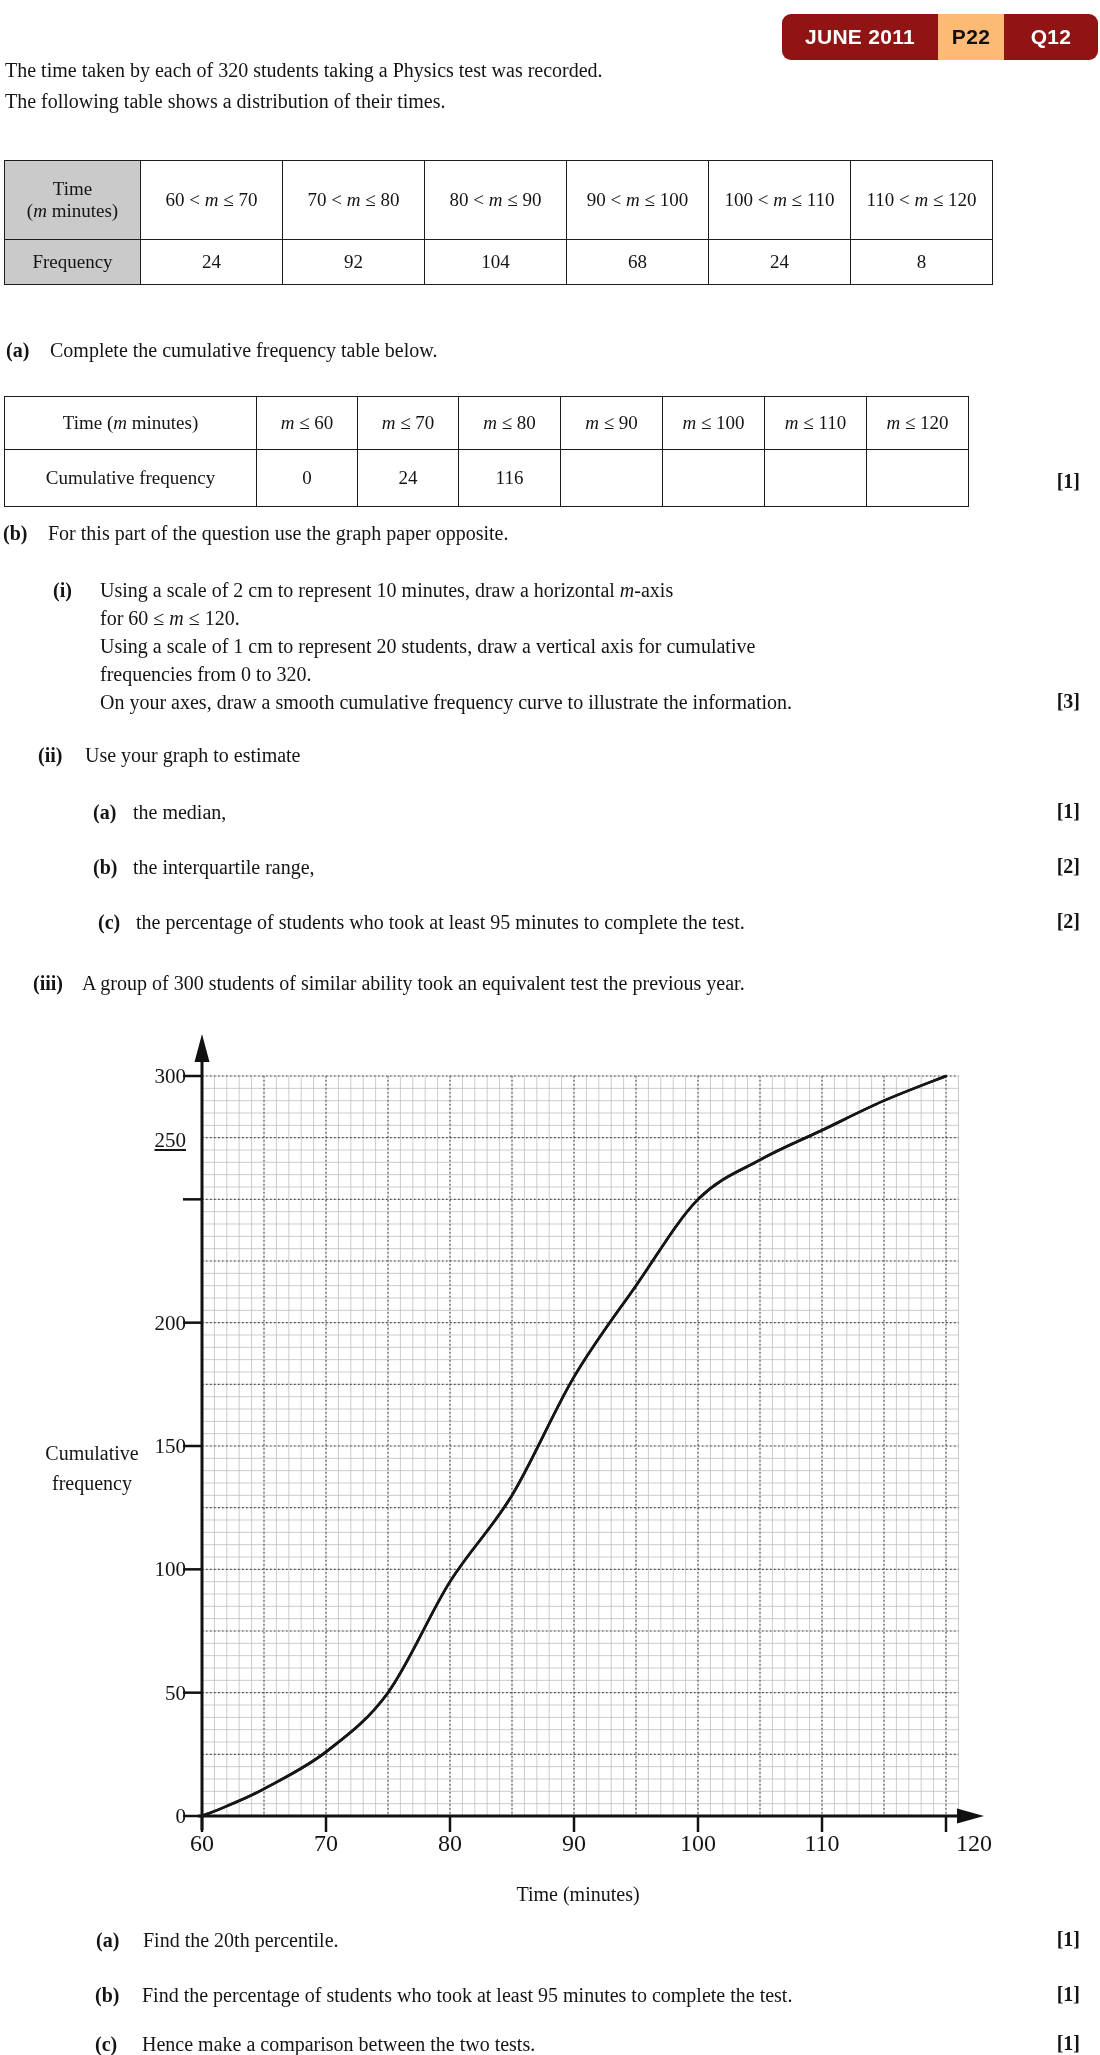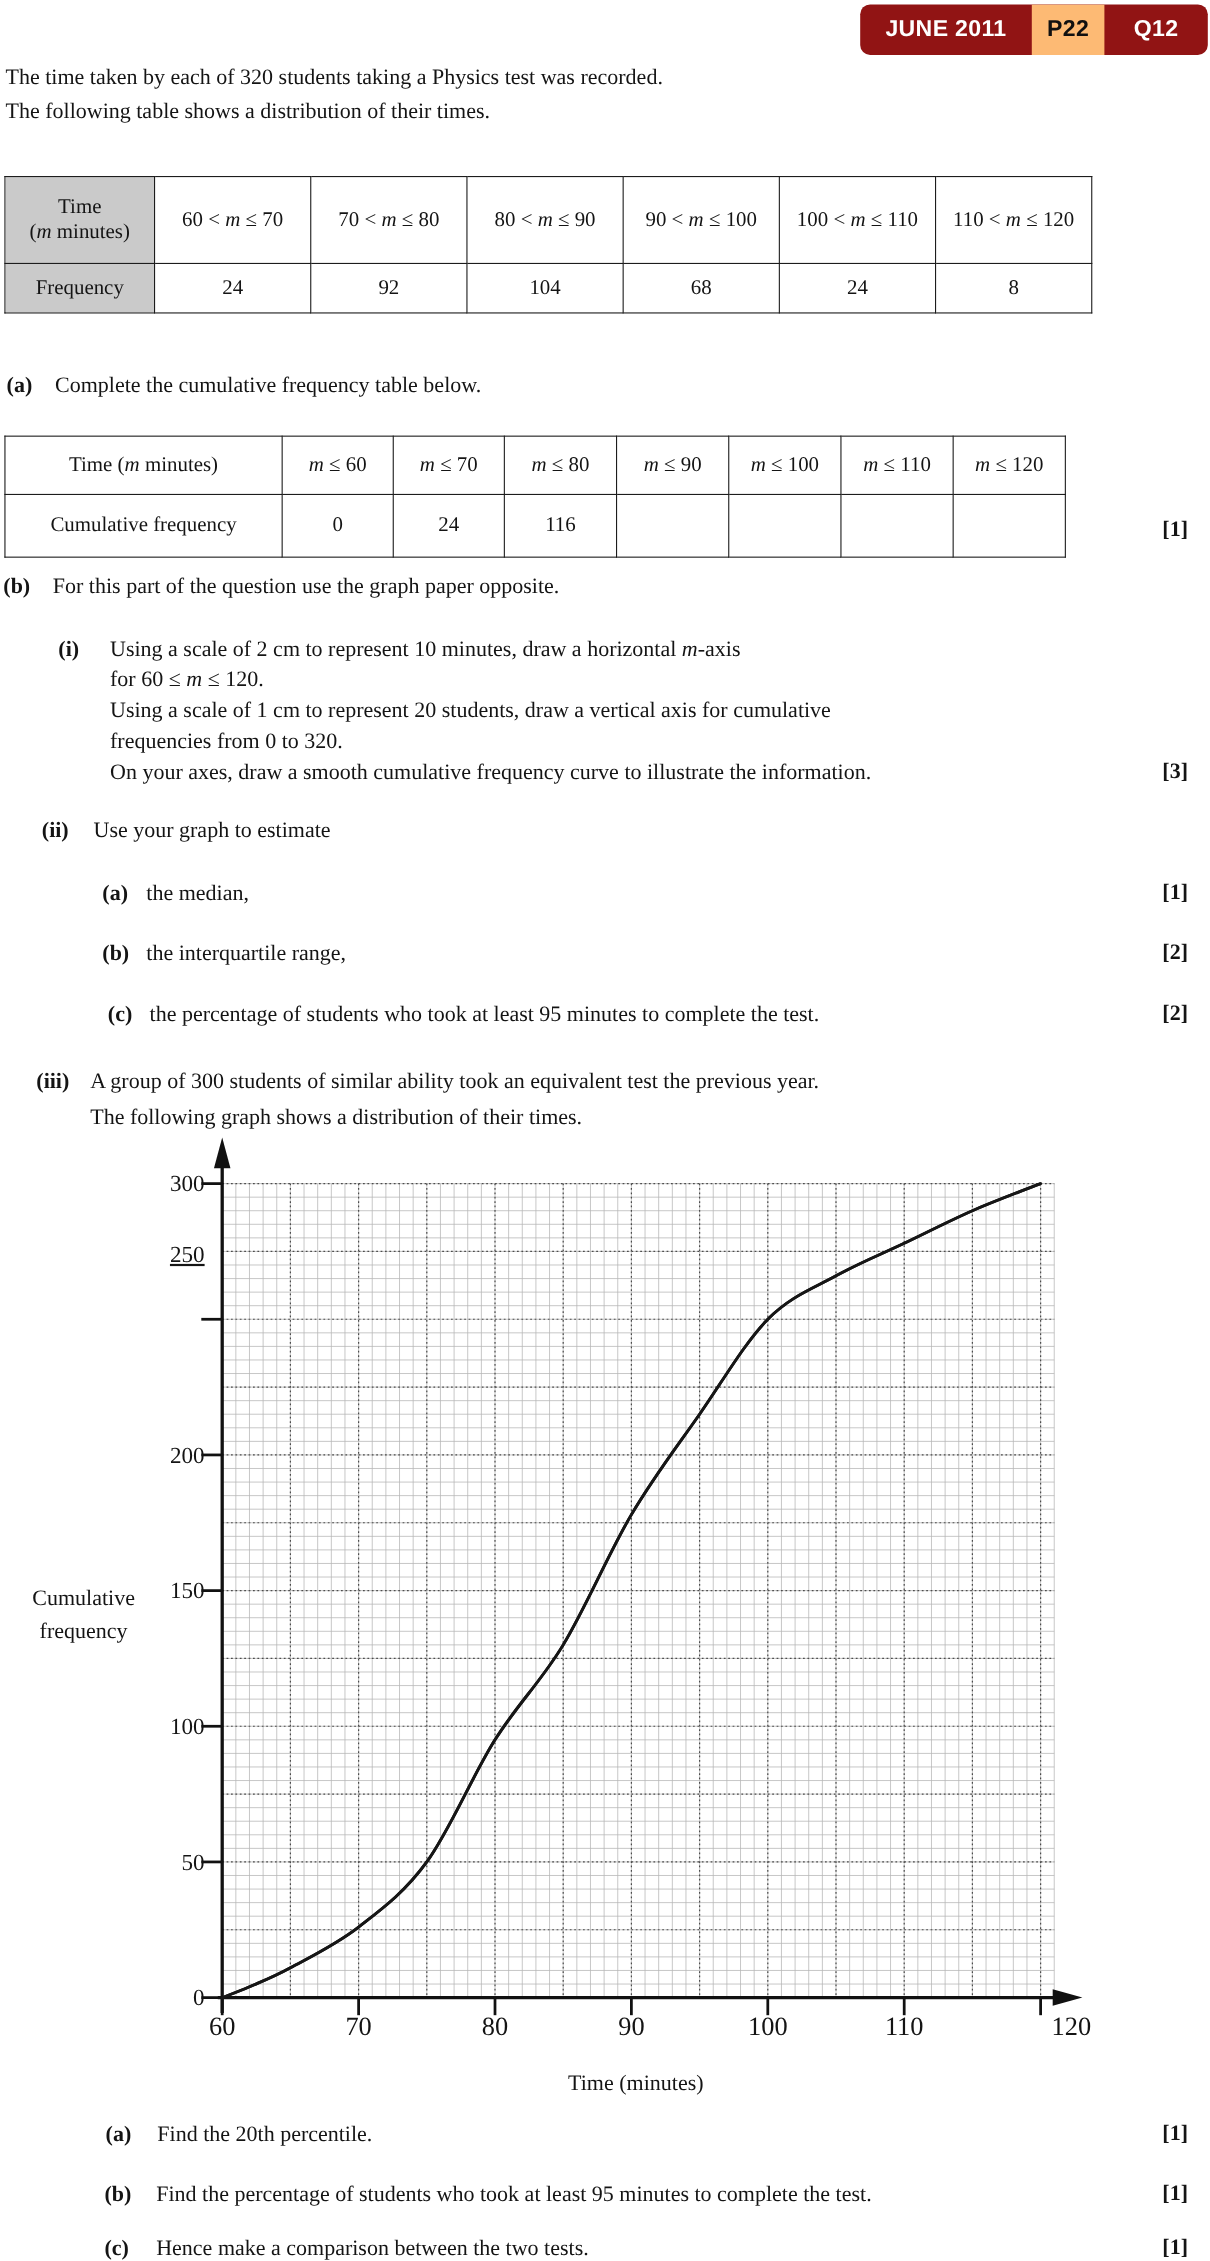--- a/index.html
+++ b/index.html
@@ -3,21 +3,21 @@
 <meta charset="utf-8">
 <style>
   html,body{margin:0;padding:0;background:#fff;}
   #page{position:relative;width:1100px;height:2055px;background:#ffffff;overflow:hidden;
         font-family:"Liberation Serif","DejaVu Serif",serif;color:#141414;}
   .t{position:absolute;white-space:nowrap;font-size:20px;line-height:24px;}
   .b{font-weight:bold;}
   .var{font-style:italic;}
   .mark{position:absolute;left:1020px;width:60px;text-align:right;font-weight:bold;font-size:20px;}
   
-  .badge{position:absolute;left:782px;top:4px;width:316px;height:46px;display:flex;
+  .badge{position:absolute;left:782px;top:14px;width:316px;height:46px;display:flex;
          background:var(--badge-red,#911414);border-radius:9px;overflow:hidden;
          font-family:"Liberation Sans","DejaVu Sans",sans-serif;font-weight:bold;font-size:21px;letter-spacing:.3px;}
   .badge-seg{display:flex;align-items:center;justify-content:center;color:#fff;height:100%;}
   .bseg1{width:156px;}
   .bseg2{width:66px;background:#fdba74;color:#101010;}
   .bseg3{width:94px;}
   
   .extable{position:absolute;border-collapse:collapse;table-layout:fixed;font-size:19px;}
   .extable td{border:1.7px solid #1c1c1c;text-align:center;vertical-align:middle;padding:0 2px;overflow:hidden;}
   .gray{background:#cacaca;}
@@ -142,21 +142,20 @@
   <div class="t b" style="left:93px;top:855px">(b)</div>
   <div class="t" style="left:133px;top:855px">the interquartile range,</div>
   <div class="mark" style="top:855px">[2]</div>
 
   <div class="t b" style="left:98px;top:910px">(c)</div>
   <div class="t" style="left:136px;top:910px">the percentage of students who took at least 95 minutes to complete the test.</div>
   <div class="mark" style="top:910px">[2]</div>
 
   <div class="t b" style="left:33px;top:971px">(iii)</div>
   <div class="t" style="left:82px;top:971px">A group of 300 students of similar ability took an equivalent test the previous year.</div>
-  <div class="t" style="left:82px;top:1004px">The following graph shows a distribution of their times.</div>
 
   <svg id="graph-svg" width="1100" height="890" viewBox="0 0 1100 890">
       <line x1="214.4" y1="55.99599999999998" x2="214.4" y2="796" stroke="#b6b6b6" stroke-width="0.7"></line>
       <line x1="226.8" y1="55.99599999999998" x2="226.8" y2="796" stroke="#b6b6b6" stroke-width="0.7"></line>
       <line x1="239.2" y1="55.99599999999998" x2="239.2" y2="796" stroke="#b6b6b6" stroke-width="0.7"></line>
       <line x1="251.6" y1="55.99599999999998" x2="251.6" y2="796" stroke="#b6b6b6" stroke-width="0.7"></line>
       <line x1="264" y1="55.99599999999998" x2="264" y2="796" stroke="#b6b6b6" stroke-width="0.7"></line>
       <line x1="276.4" y1="55.99599999999998" x2="276.4" y2="796" stroke="#b6b6b6" stroke-width="0.7"></line>
       <line x1="288.8" y1="55.99599999999998" x2="288.8" y2="796" stroke="#b6b6b6" stroke-width="0.7"></line>
       <line x1="301.2" y1="55.99599999999998" x2="301.2" y2="796" stroke="#b6b6b6" stroke-width="0.7"></line>
@@ -312,21 +311,21 @@
       <line x1="326" y1="796" x2="326" y2="812" stroke="#111" stroke-width="2.5"></line>
       <line x1="450" y1="796" x2="450" y2="812" stroke="#111" stroke-width="2.5"></line>
       <line x1="574" y1="796" x2="574" y2="812" stroke="#111" stroke-width="2.5"></line>
       <line x1="698" y1="796" x2="698" y2="812" stroke="#111" stroke-width="2.5"></line>
       <line x1="822" y1="796" x2="822" y2="812" stroke="#111" stroke-width="2.5"></line>
       <line x1="946" y1="796" x2="946" y2="812" stroke="#111" stroke-width="2.5"></line>
       <path d="M 202 796 C 206.13333333333333 794.35556 216.46666666666667 790.65557 226.8 786.13336 C 237.13333333333335 781.6111500000001 247.46666666666667 777.9111600000001 264 768.86674 C 280.5333333333333 759.82232 305.3333333333333 747.90013 326 731.86684 C 346.6666666666667 715.8335500000001 367.3333333333333 701.03359 388 672.667 C 408.6666666666667 644.30041 429.3333333333333 594.5561 450 561.6673 C 470.6666666666667 528.7784999999999 491.3333333333333 509.45633 512 475.3342 C 532.6666666666666 441.21207000000004 553.3333333333334 391.87886999999995 574 356.93451999999996 C 594.6666666666666 321.99017 615.3333333333334 295.26802 636 265.6681 C 656.6666666666666 236.06817999999998 677.3333333333334 200.30161000000004 698 179.33500000000004 C 718.6666666666666 158.36839000000003 739.3333333333334 151.37951999999999 760 139.86843999999996 C 780.6666666666666 128.35735999999994 801.3333333333334 120.13515999999997 822 110.26851999999997 C 842.6666666666666 100.40187999999996 863.3333333333334 89.71301999999997 884 80.66859999999997 C 904.6666666666666 71.62417999999997 935.6666666666666 60.11309999999995 946 56.00199999999995" fill="none" stroke="#161616" stroke-width="2.6" stroke-linecap="round"></path>
       <path d="M 202 796 C 206.13333333333333 794.35556 216.46666666666667 790.65557 226.8 786.13336 C 237.13333333333335 781.6111500000001 247.46666666666667 777.9111600000001 264 768.86674 C 280.5333333333333 759.82232 305.3333333333333 747.90013 326 731.86684 C 346.6666666666667 715.8335500000001 367.3333333333333 701.03359 388 672.667 C 408.6666666666667 644.30041 429.3333333333333 594.5561 450 561.6673 C 470.6666666666667 528.7784999999999 491.3333333333333 509.45633 512 475.3342 C 532.6666666666666 441.21207000000004 553.3333333333334 391.87886999999995 574 356.93451999999996 C 594.6666666666666 321.99017 615.3333333333334 295.26802 636 265.6681 C 656.6666666666666 236.06817999999998 677.3333333333334 200.30161000000004 698 179.33500000000004 C 718.6666666666666 158.36839000000003 739.3333333333334 151.37951999999999 760 139.86843999999996 C 780.6666666666666 128.35735999999994 801.3333333333334 120.13515999999997 822 110.26851999999997 C 842.6666666666666 100.40187999999996 863.3333333333334 89.71301999999997 884 80.66859999999997 C 904.6666666666666 71.62417999999997 935.6666666666666 60.11309999999995 946 56.00199999999995" fill="none" stroke="#161616" stroke-width="2.6"></path>
     </svg>
 
-  <div class="axlabel" style="left:0;top:1438px;width:152px">
+  <div class="axlabel" style="left:16px;top:1438px;width:152px">
     <div>Cumulative</div>
     <div>frequency</div>
   </div>
   <div class="axlabel" style="left:468px;top:1879px;width:220px">Time (minutes)</div>
 
   <div class="t b" style="left:96px;top:1928px">(a)</div>
   <div class="t" style="left:143px;top:1928px">Find the 20th percentile.</div>
   <div class="mark" style="top:1928px">[1]</div>
 
   <div class="t b" style="left:95px;top:1983px">(b)</div>

